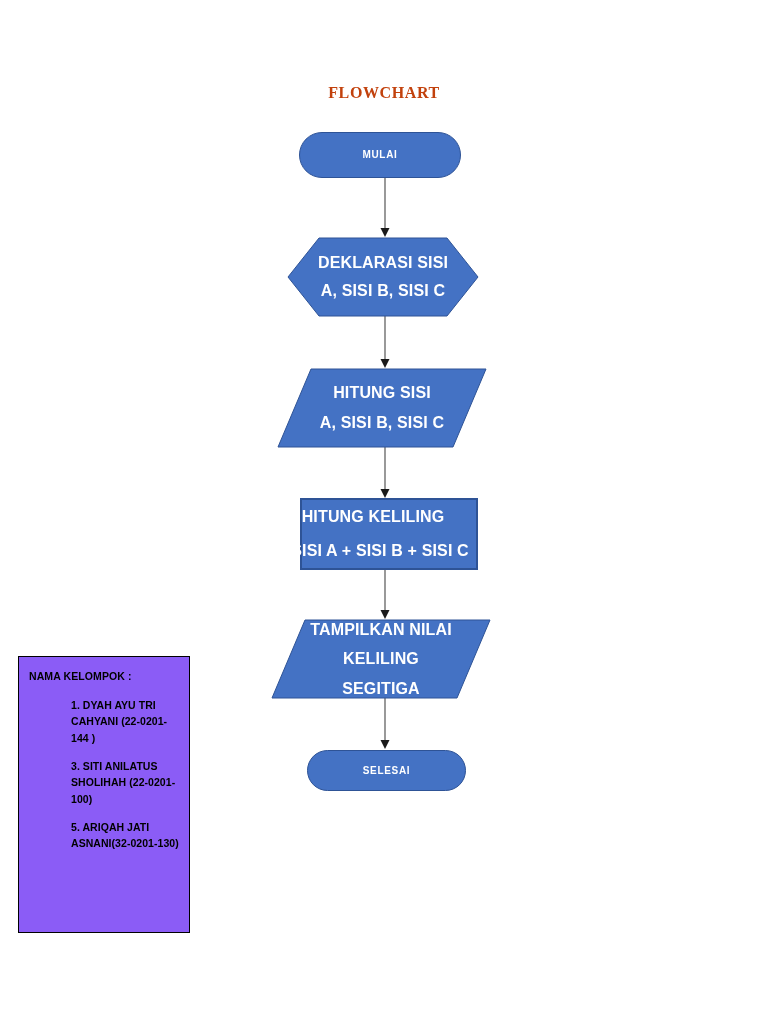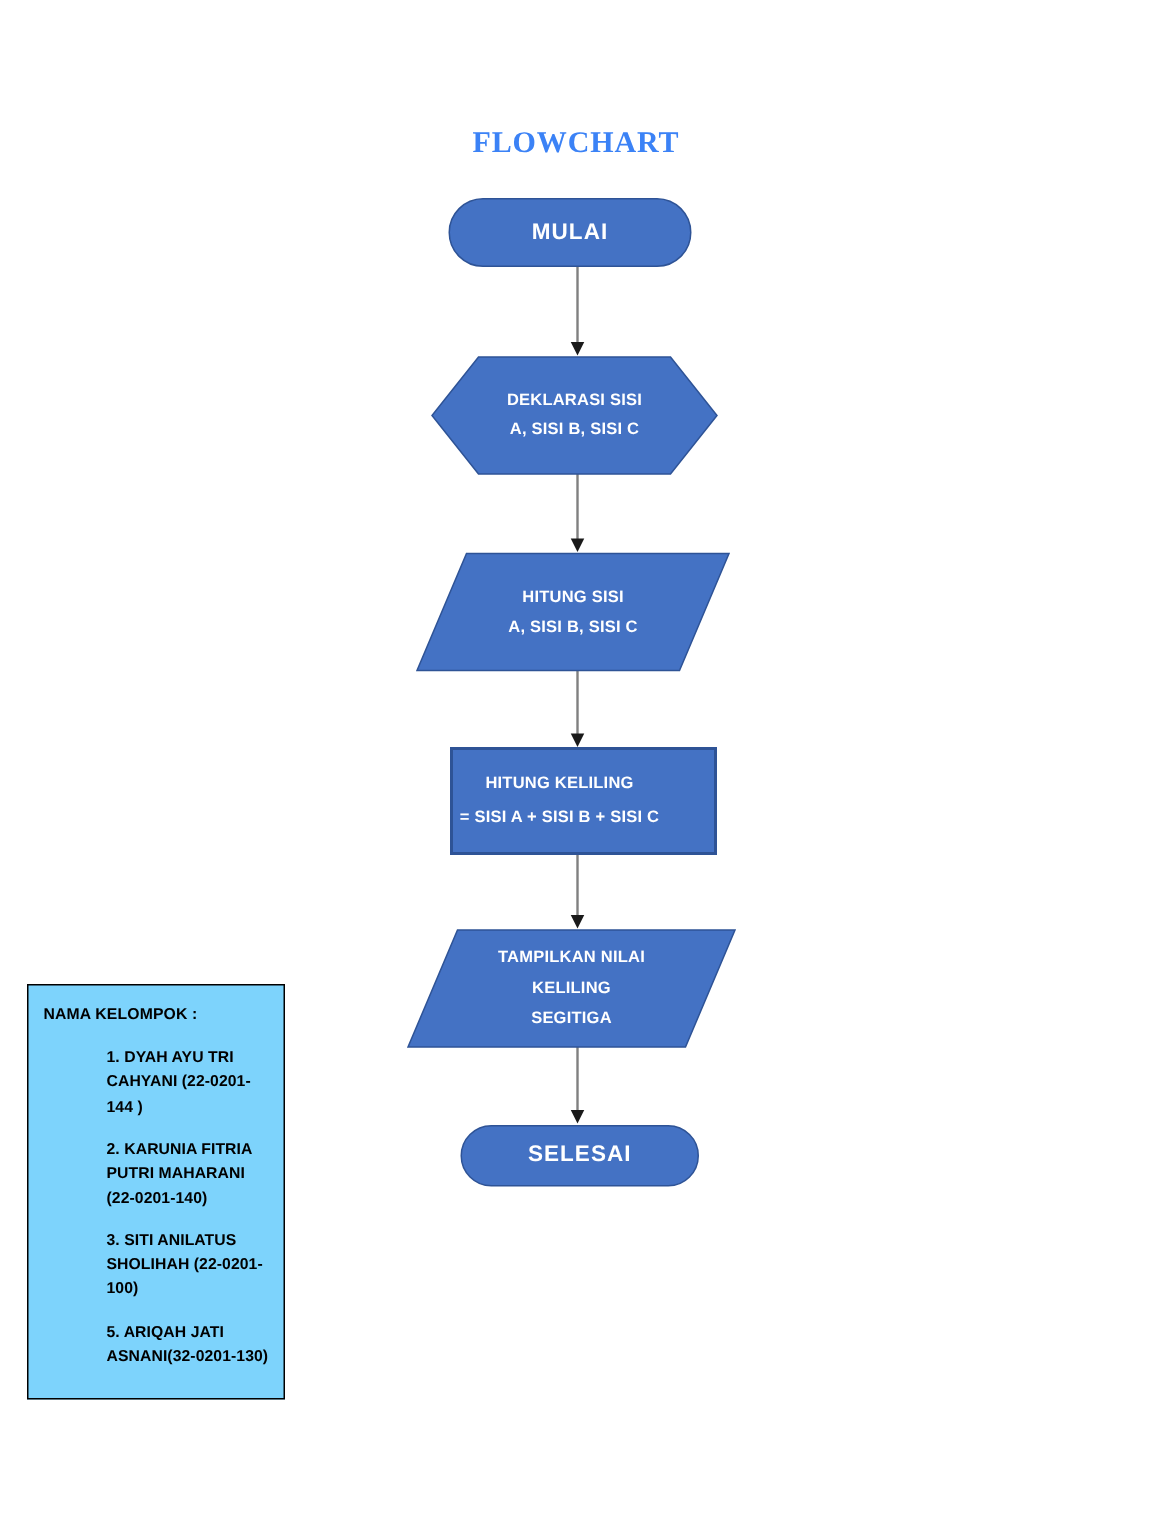--- a/index.html
+++ b/index.html
@@ -23,23 +23,23 @@
 
   
   .title {
     position: absolute;
     left: 0;
     top: 84px;
     width: 768px;
     text-align: center;
     font-family: "Liberation Serif", serif;
     font-weight: bold;
-    font-size: 20px;
+    font-size: 16px;
     letter-spacing: 0.6px;
-    color: #3b82f6;
+    color: #c2410c;
   }
 
   
   .node {
     position: absolute;
     box-sizing: border-box;
   }
   .node-svg {
     position: absolute;
     left: 0;
@@ -52,48 +52,48 @@
     top: 0;
     width: 100%;
     height: 100%;
     display: flex;
     flex-direction: column;
     align-items: center;
     justify-content: center;
     color: #ffffff;
     font-family: "Liberation Sans", sans-serif;
     font-weight: bold;
-    font-size: 11px;
+    font-size: 16px;
     line-height: 1.75;
     letter-spacing: 0.15px;
     text-align: center;
     white-space: pre;
     pointer-events: none;
   }
   .node-label span { display: block; }
 
-  .node-terminator .node-label { font-size: 15px; letter-spacing: 0.7px; }
+  .node-terminator .node-label { font-size: 10px; letter-spacing: 0.7px; }
   .node-process   .node-label { line-height: 2.1; }
   .node-output    .node-label { line-height: 1.85; }
 
   
   .connector {
     position: absolute;
     overflow: visible;
   }
 
   
   .legend-box {
     position: absolute;
     left: 18px;
     top: 656px;
     width: 172px;
     height: 277px;
     border: 1.2px solid #000000;
-    background: #7dd3fc;
+    background: #8b5cf6;
     box-sizing: border-box;
     padding: 12px 10px 0 10px;
   }
   .legend-heading {
     font-family: "Liberation Sans", sans-serif;
     font-weight: bold;
     font-size: 10.5px;
     color: #000000;
     line-height: 1.45;
     margin-bottom: 13px;
@@ -162,19 +162,18 @@
       <div class="node node-terminator" style="left: 307px; top: 750px; width: 159px; height: 41px;">
         <div style="position: absolute; left: 0px; top: 0px; width: 100%; height: 100%; box-sizing: border-box; background: rgb(68, 114, 196); border: 1px solid rgb(46, 83, 150); border-radius: 20.5px;"></div>
         <div class="node-label"><span>SELESAI</span></div>
       </div>
     </div>
 
   <div class="legend-box">
     <div class="legend-heading">NAMA KELOMPOK :</div>
     <div id="legend-items">
         <div class="legend-item">1. DYAH AYU TRI CAHYANI (22-0201-144 )</div>
-        <div class="legend-item">2. KARUNIA FITRIA PUTRI MAHARANI (22-0201-140)</div>
         <div class="legend-item">3. SITI ANILATUS SHOLIHAH (22-0201-100)</div>
         <div class="legend-item">5. ARIQAH JATI ASNANI(32-0201-130)</div>
       </div>
   </div>
 
 </div>
 
 </body></html>

